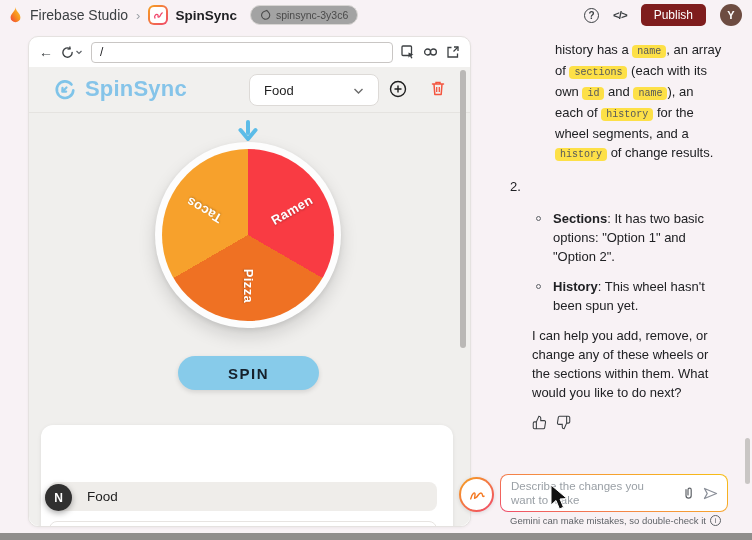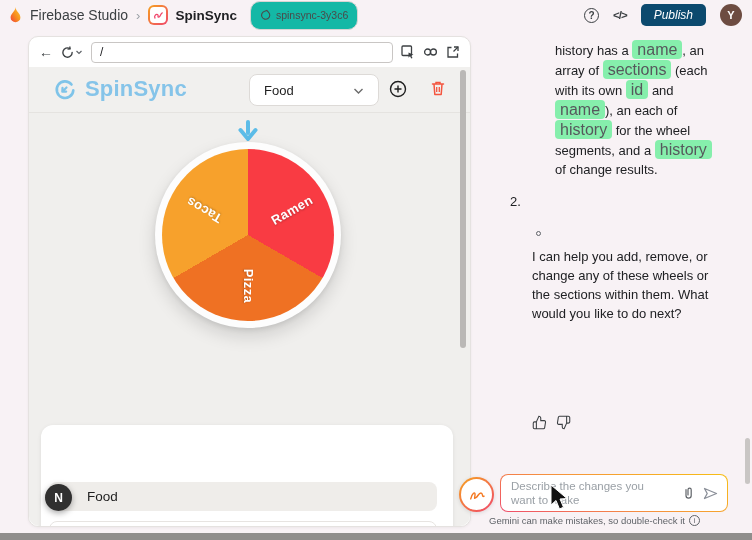--- a/index.html
+++ b/index.html
@@ -8,22 +8,22 @@
 
   
   .topbar { position:absolute; left:0; top:0; width:752px; height:30px; display:flex; align-items:center; padding:0 8px; }
   .crumb-group { display:flex; align-items:center; gap:7px; }
   .product-name { font-size:14px; font-weight:500; color:#3C4043; }
   .crumb-sep { color:#9AA0A6; font-size:13px; margin:0 1px; }
   .app-chip { width:20px; height:20px; border-radius:6px; border:2px solid transparent;
     background:linear-gradient(#fff,#fff) padding-box, linear-gradient(135deg,#F6A21E,#F0476C) border-box;
     display:flex; align-items:center; justify-content:center; }
   .app-name { font-size:13.5px; font-weight:700; color:#202124; }
-  .ws-pill { display:flex; align-items:center; gap:5px; height:29px; padding:0 9px; border:1px solid #D8D5D3;
-    border-radius:10px; background:#14b8a6; margin-left:6px; }
+  .ws-pill { display:flex; align-items:center; gap:5px; height:20px; padding:0 9px; border:1px solid #D8D5D3;
+    border-radius:10px; background:#a3a3a3; margin-left:6px; }
   .ws-pill span { font-size:10.5px; color:#4A4A4A; }
   .topbar-right { margin-left:auto; display:flex; align-items:center; gap:14px; padding-right:2px; }
   .help-icn { width:15px; height:15px; border:1.4px solid #3C4043; border-radius:50%; font-size:10px; font-weight:700;
     color:#3C4043; display:flex; align-items:center; justify-content:center; }
   .code-icn { font-size:11.5px; font-weight:700; color:#3C4043; letter-spacing:-1px; }
   .publish-btn { height:22px; padding:0 13px; border:none; border-radius:5px; background:#3B5CDB; color:#fff;
     font-size:12px; font-family:inherit; cursor:pointer; }
   .avatar { width:22px; height:22px; border-radius:50%; background:#6D4C41; color:#fff; font-size:11px; font-weight:700;
     display:flex; align-items:center; justify-content:center; }
 
@@ -82,34 +82,34 @@
 
   
   .chat { position:absolute; left:510px; top:40px; width:214px; font-size:13px; line-height:19px; color:#202124; }
   .cb { margin-bottom:13px; display:flex; }
   .cb.indent { padding-left:45px; }
   .cb.p { padding-left:22px; }
   .cb .marker { flex:none; width:22px; }
   .cb.sub { padding-left:26px; margin-bottom:11px; }
   .cb.sub .hollow { flex:none; width:5px; height:5px; border:1.2px solid #5F6368; border-radius:50%; margin:7px 12px 0 0; }
   .cb .bold { font-weight:700; }
-  .cb code { font-family:Liberation Sans, sans-serif; font-size:16px; background:#86efac; color:#56585C;
+  .cb code { font-family:Liberation Mono, monospace; font-size:10px; background:#fde047; color:#56585C;
     border-radius:4px; padding:1px 5px; }
   .thumbs { position:absolute; left:532px; top:415px; display:flex; gap:9px; }
   .thumbs svg { cursor:pointer; }
 
   
   .composer { position:absolute; left:500px; top:474px; width:228px; height:38px; border-radius:8px; border:1.5px solid transparent;
     background:linear-gradient(#fff,#fff) padding-box, linear-gradient(200deg,#F7BF14,#F5913F 55%,#EF4D6C) border-box;
     display:flex; align-items:flex-start; }
   .composer textarea { border:none; outline:none; resize:none; background:transparent; width:152px; height:32px;
     margin:4px 0 0 10px; font-family:inherit; font-size:11.5px; line-height:14px; color:#202124; }
   .composer textarea::placeholder { color:#9AA0A6; }
   .composer .cicons { margin-left:auto; display:flex; align-items:center; gap:9px; padding:11px 9px 0 0; }
-  .disclaimer { position:absolute; left:489px; top:515px; font-size:9.5px; color:#5F6368; display:flex; align-items:center; gap:4px; }
+  .disclaimer { position:absolute; left:510px; top:515px; font-size:9.5px; color:#5F6368; display:flex; align-items:center; gap:4px; }
   .info-icn { width:11px; height:11px; border:1px solid #5F6368; border-radius:50%; font-size:7.5px; display:flex;
     align-items:center; justify-content:center; font-style:normal; }
   .chat-scroll { position:absolute; left:745px; top:438px; width:5px; height:46px; background:#C9C6C4; border-radius:2.5px; }
 
   .cursor { position:absolute; left:549px; top:484px; z-index:20; }
   .bottom-strip { position:absolute; left:0; top:533px; width:752px; height:7px; background:#908E8C; }
 </style>
 </head>
 <body>
 
@@ -138,21 +138,21 @@
     <span class="ws-pill">
       <svg width="11" height="12" viewBox="0 0 11 12">
           <path d="M6.8 1.4 L8.6 3.3 A4.1 4.1 0 1 1 4.6 2.2 Z" fill="none" stroke="#4A4A4A" stroke-width="1.1" stroke-linejoin="round"></path>
         </svg>
       <span>spinsync-3y3c6</span>
     </span>
   </div>
   <div class="topbar-right">
     <span class="help-icn">?</span>
     <span class="code-icn">&lt;/&gt;</span>
-    <button class="publish-btn" style="background: #0c4a6e; font-style: italic;">Publish</button>
+    <button class="publish-btn" style="background: #7f1d1d;">Publish</button>
     <span class="avatar" style="background: rgb(109, 76, 65);">Y</span>
   </div>
 </div>
 
 <div class="preview-card">
   <div class="ptoolbar">
     <span class="tb-icn back-arrow">←</span>
     <span class="refresh-wrap">
       <svg width="13" height="13" viewBox="0 0 14 14">
           <path d="M12 7 A5 5 0 1 1 9.5 2.7" fill="none" stroke="#3C4043" stroke-width="1.5" stroke-linecap="round"></path>
@@ -225,20 +225,21 @@
     </span>
 
     <div class="plate">
       <div class="pie" style="background: conic-gradient(rgb(249, 59, 67) 0deg, rgb(249, 59, 67) 120deg, rgb(239, 113, 35) 120deg, rgb(239, 113, 35) 240deg, rgb(247, 161, 44) 240deg, rgb(247, 161, 44) 360deg);">
           <span class="seg-label" style="left: 130.167px; top: 60.5px; transform: translate(-50%, -50%) rotate(-30deg);">Ramen</span>
           <span class="seg-label" style="left: 86px; top: 137px; transform: translate(-50%, -50%) rotate(90deg);">Pizza</span>
           <span class="seg-label" style="left: 41.8327px; top: 60.5px; transform: translate(-50%, -50%) rotate(210deg);">Tacos</span>
         </div>
     </div>
 
+    <button class="spin-btn" style="background: rgb(135, 203, 234);">SPIN</button>
 
     <div class="customize">
       <input class="section-input" value="Food" style="">
       <div class="section-input2"></div>
     </div>
     <div class="collab-chip">N</div>
 
     <div class="pv-scroll"></div>
   </div>
 </div>
@@ -251,20 +252,25 @@
 
 <div class="chat">
     <div class="cb indent">
       <span class="cb-body"><span>history has a </span><code>name</code><span>, an array of </span><code>sections</code><span> (each with its own </span><code>id</code><span> and </span><code>name</code><span>), an each of </span><code>history</code><span> for the wheel segments, and a </span><code>history</code><span> of change results.</span></span>
     </div>
     <div class="cb li">
       <span class="marker">2.</span>
     </div>
     <div class="cb sub">
       <span class="hollow"></span>
+      <span class="cb-body"><span class="bold">Sections</span><span>: It has two basic options: "Option 1" and "Option 2".</span></span>
+    </div>
+    <div class="cb sub">
+      <span class="hollow"></span>
+      <span class="cb-body"><span class="bold">History</span><span>: This wheel hasn't been spun yet.</span></span>
     </div>
     <div class="cb p">
       <span class="cb-body"><span>I can help you add, remove, or change any of these wheels or the sections within them. What would you like to do next?</span></span>
     </div>
   </div>
 
 <div class="thumbs">
   <svg width="15" height="15" viewBox="0 0 24 24">
       <path d="M14 9V5a3 3 0 0 0-3-3l-4 9v11h11.28a2 2 0 0 0 2-1.7l1.38-9a2 2 0 0 0-2-2.3zM7 22H4a2 2 0 0 1-2-2v-7a2 2 0 0 1 2-2h3" fill="none" stroke="#3C4043" stroke-width="1.7"></path>
     </svg>

